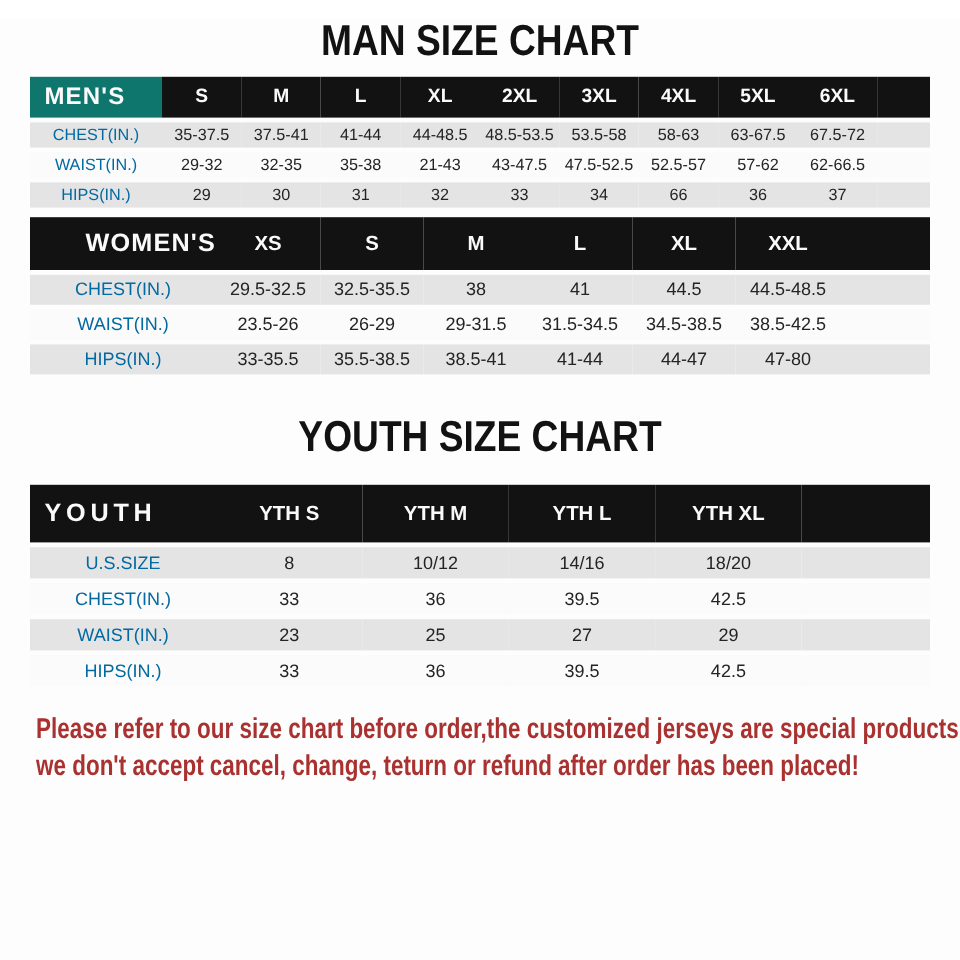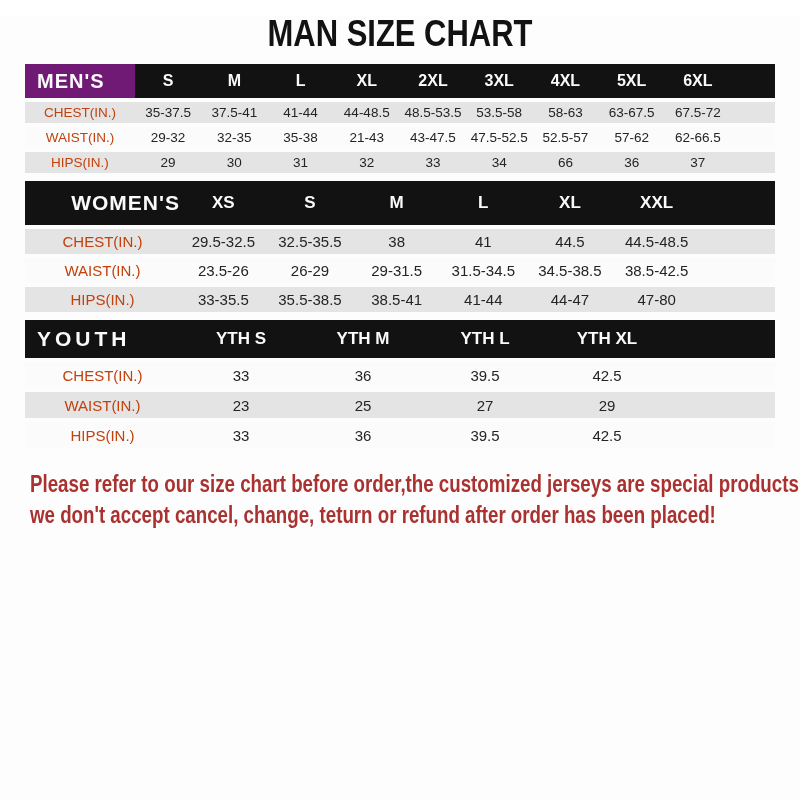--- a/index.html
+++ b/index.html
@@ -52,41 +52,41 @@
   .size-table th, .size-table td {
     text-align:center; vertical-align:middle;
     overflow:hidden; white-space:nowrap;
   }
   .size-table th.bar {
     background:#121212; color:#fafafa; font-weight:bold;
   }
   .size-table th.corner {
     text-align:left; padding-left:12px; letter-spacing:1px;
   }
-  .size-table td.row-label { font-weight:normal; color:#c2410c;text-align:center; }
+  .size-table td.row-label { font-weight:normal; color:#0369a1;text-align:center; }
   .size-table tr.gray  td { background:#E4E4E4; }
   .size-table tr.light td { background:#FBFBFB; }
   .size-table td { color:#242424; }
 
   
   .tbl-men th.bar   { height:34px; font-size:16px; }
   .tbl-men th.corner{ font-size:20px; }
   .tbl-men td       { height:21px; font-size:13.5px; }
   .tbl-men col.c-label  { width:110px; }
   .tbl-men col.c-filler { width:44px; }
 
   
   .tbl-women th.bar   { height:44px; font-size:17px; }
   .tbl-women th.corner{ font-size:21px; }
   .tbl-women td       { height:25px; font-size:15px; }
   .tbl-women col.c-label  { width:155px; }
   .tbl-women col.c-filler { width:75px; }
 
   
-  .tbl-youth th.bar   { height:38px; font-size:17px; }
+  .tbl-youth th.bar   { height:48px; font-size:17px; }
   .tbl-youth th.corner{ font-size:21px; letter-spacing:4px; }
   .tbl-youth td       { height:26px; font-size:15px; }
   .tbl-youth col.c-label  { width:155px; }
   .tbl-youth col.c-filler { width:107px; }
 
   
   .notice {
     margin:16px 0 0 30px;
     color:#A93230;
   }
@@ -120,21 +120,21 @@
           <col class="c-data">
           <col class="c-data">
           <col class="c-data">
           <col class="c-data">
           <col class="c-data">
           <col class="c-data">
           <col class="c-filler">
         </colgroup>
         <thead>
           <tr>
-            <th class="bar corner" style="background: #701a75; margin-left: 29px;">MEN'S</th>
+            <th class="bar corner" style="background: #0f766e; margin-left: 29px;">MEN'S</th>
             <th class="bar" style="background: rgb(18, 18, 18);">S</th>
             <th class="bar" style="background: rgb(18, 18, 18);">M</th>
             <th class="bar" style="background: rgb(18, 18, 18);">L</th>
             <th class="bar" style="background: rgb(18, 18, 18);">XL</th>
             <th class="bar" style="background: rgb(18, 18, 18);">2XL</th>
             <th class="bar" style="background: rgb(18, 18, 18);">3XL</th>
             <th class="bar" style="background: rgb(18, 18, 18);">4XL</th>
             <th class="bar" style="background: rgb(18, 18, 18);">5XL</th>
             <th class="bar" style="background: rgb(18, 18, 18);">6XL</th>
             <th class="bar" style="background: rgb(18, 18, 18);"></th>
@@ -237,40 +237,51 @@
             <td style="background: rgb(228, 228, 228);">41-44</td>
             <td style="background: rgb(228, 228, 228);">44-47</td>
             <td style="background: rgb(228, 228, 228);">47-80</td>
             <td style="background: rgb(228, 228, 228);"></td>
           </tr>
         </tbody>
       </table>
   </section>
 
   <section>
+    <div class="section-heading heading-youth">
+      <span class="h-text">YOUTH SIZE CHART</span>
+    </div>
     <table class="size-table tbl-youth">
         <colgroup>
           <col class="c-label">
           <col class="c-data">
           <col class="c-data">
           <col class="c-data">
           <col class="c-data">
           <col class="c-filler">
         </colgroup>
         <thead>
           <tr>
             <th class="bar corner" style="background: rgb(18, 18, 18);">YOUTH</th>
             <th class="bar" style="background: rgb(18, 18, 18);">YTH S</th>
             <th class="bar" style="background: rgb(18, 18, 18);">YTH M</th>
             <th class="bar" style="background: rgb(18, 18, 18);">YTH L</th>
             <th class="bar" style="background: rgb(18, 18, 18);">YTH XL</th>
             <th class="bar" style="background: rgb(18, 18, 18);"></th>
           </tr>
         </thead>
         <tbody>
+          <tr class="gray">
+            <td class="row-label" style="background: rgb(228, 228, 228);">U.S.SIZE</td>
+            <td style="background: rgb(228, 228, 228);">8</td>
+            <td style="background: rgb(228, 228, 228);">10/12</td>
+            <td style="background: rgb(228, 228, 228);">14/16</td>
+            <td style="background: rgb(228, 228, 228);">18/20</td>
+            <td style="background: rgb(228, 228, 228);"></td>
+          </tr>
           <tr class="light">
             <td class="row-label" style="background: rgb(251, 251, 251);">CHEST(IN.)</td>
             <td style="background: rgb(251, 251, 251);">33</td>
             <td style="background: rgb(251, 251, 251);">36</td>
             <td style="background: rgb(251, 251, 251);">39.5</td>
             <td style="background: rgb(251, 251, 251);">42.5</td>
             <td style="background: rgb(251, 251, 251);"></td>
           </tr>
           <tr class="gray">
             <td class="row-label" style="background: rgb(228, 228, 228);">WAIST(IN.)</td>

